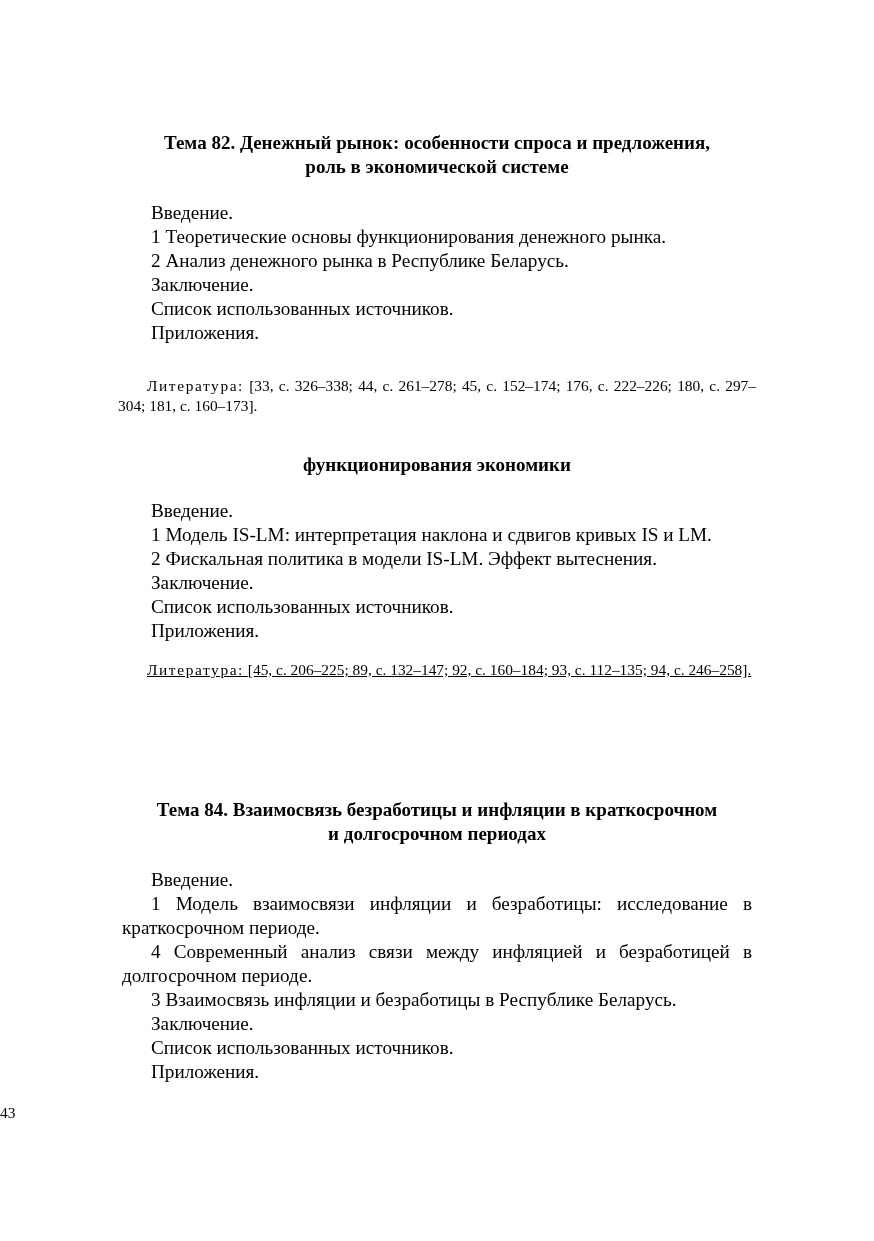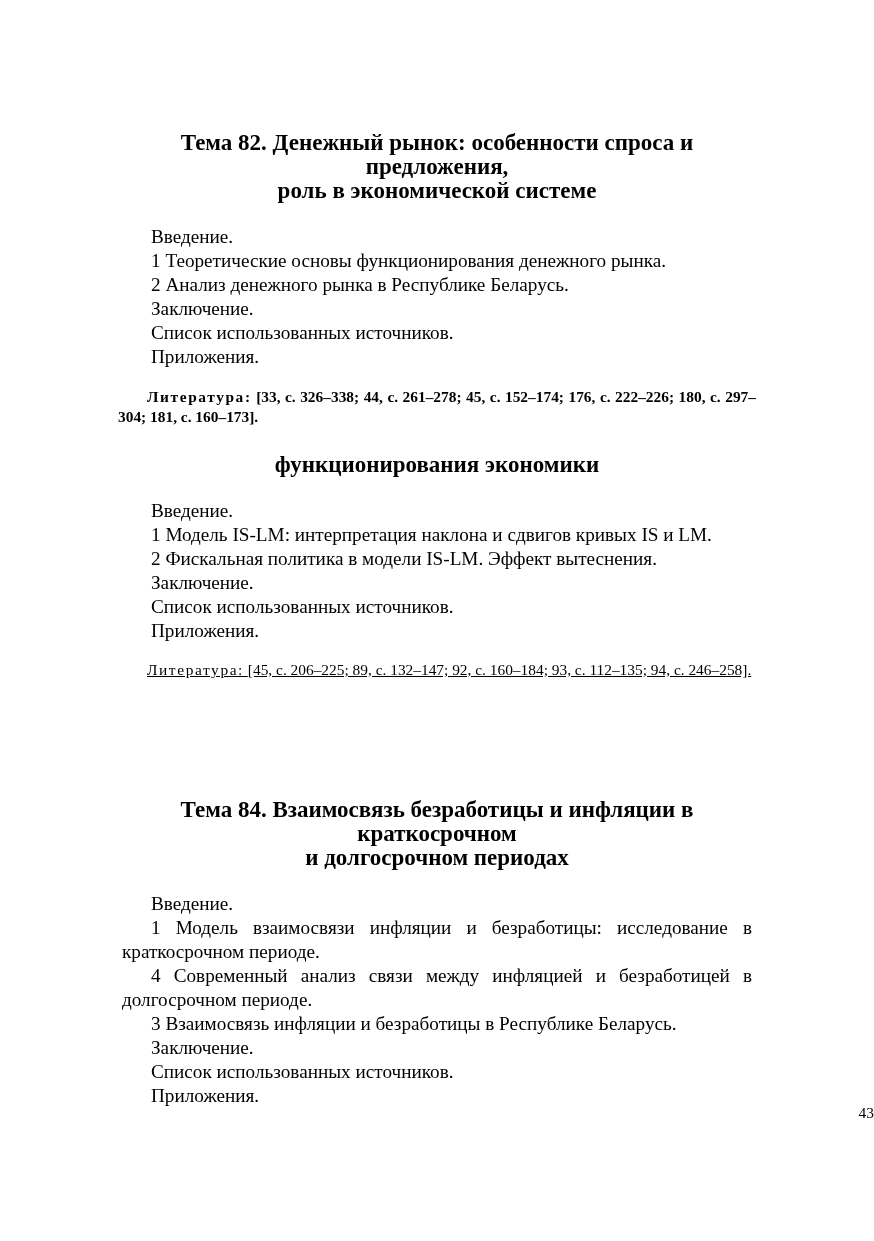--- a/index.html
+++ b/index.html
@@ -21,21 +21,21 @@
       top: 0;
       width: 638px;
     }
     .topic {
       position: absolute;
       left: 0;
       width: 638px;
     }
     .topic-title {
       font-weight: bold;
-      font-size: 23px;
+      font-size: 19px;
       line-height: 24px;
       text-align: center;
       margin: 0;
       padding: 0 14px;
     }
     .outline {
       margin: 4px;
       padding: 0;
       list-style: none;
     }
@@ -53,21 +53,21 @@
       margin: 0;
     }
     .lit-label {
       letter-spacing: 1.6px;
     }
     .page-number {
       position: absolute;
       left: 0;
       width: 874px;
       top: 1103px;
-      text-align: right;
+      text-align: left;
       font-size: 15.4px;
       line-height: 20px;
     }
   </style>
 </head>
 <body>
 
 <div class="page">
 
   <section class="topic" style="top:131px;">
@@ -76,21 +76,21 @@
       <span>роль в экономической системе</span>
     </h2>
     <ul class="outline" style="margin-top:22px;">
       <li>Введение.</li>
       <li>1 Теоретические основы функционирования денежного рынка.</li>
       <li>2 Анализ денежного рынка в Республике Беларусь.</li>
       <li>Заключение.</li>
       <li>Список использованных источников.</li>
       <li>Приложения.</li>
     </ul>
-    <p class="lit" style="margin-top:18px;font-weight:bold;">
+    <p class="lit" style="margin-top:31px;">
       <span class="lit-label">Литература:</span>
       <span>[33, с. 326–338; 44, с. 261–278; 45, с. 152–174; 176, с. 222–226; 180, с. 297–304; 181, с. 160–173].</span>
     </p>
   </section>
 
   <section class="topic" style="top:429px;">
     <h2 class="topic-title">
       <br>
       <span>функционирования экономики</span>
     </h2>

